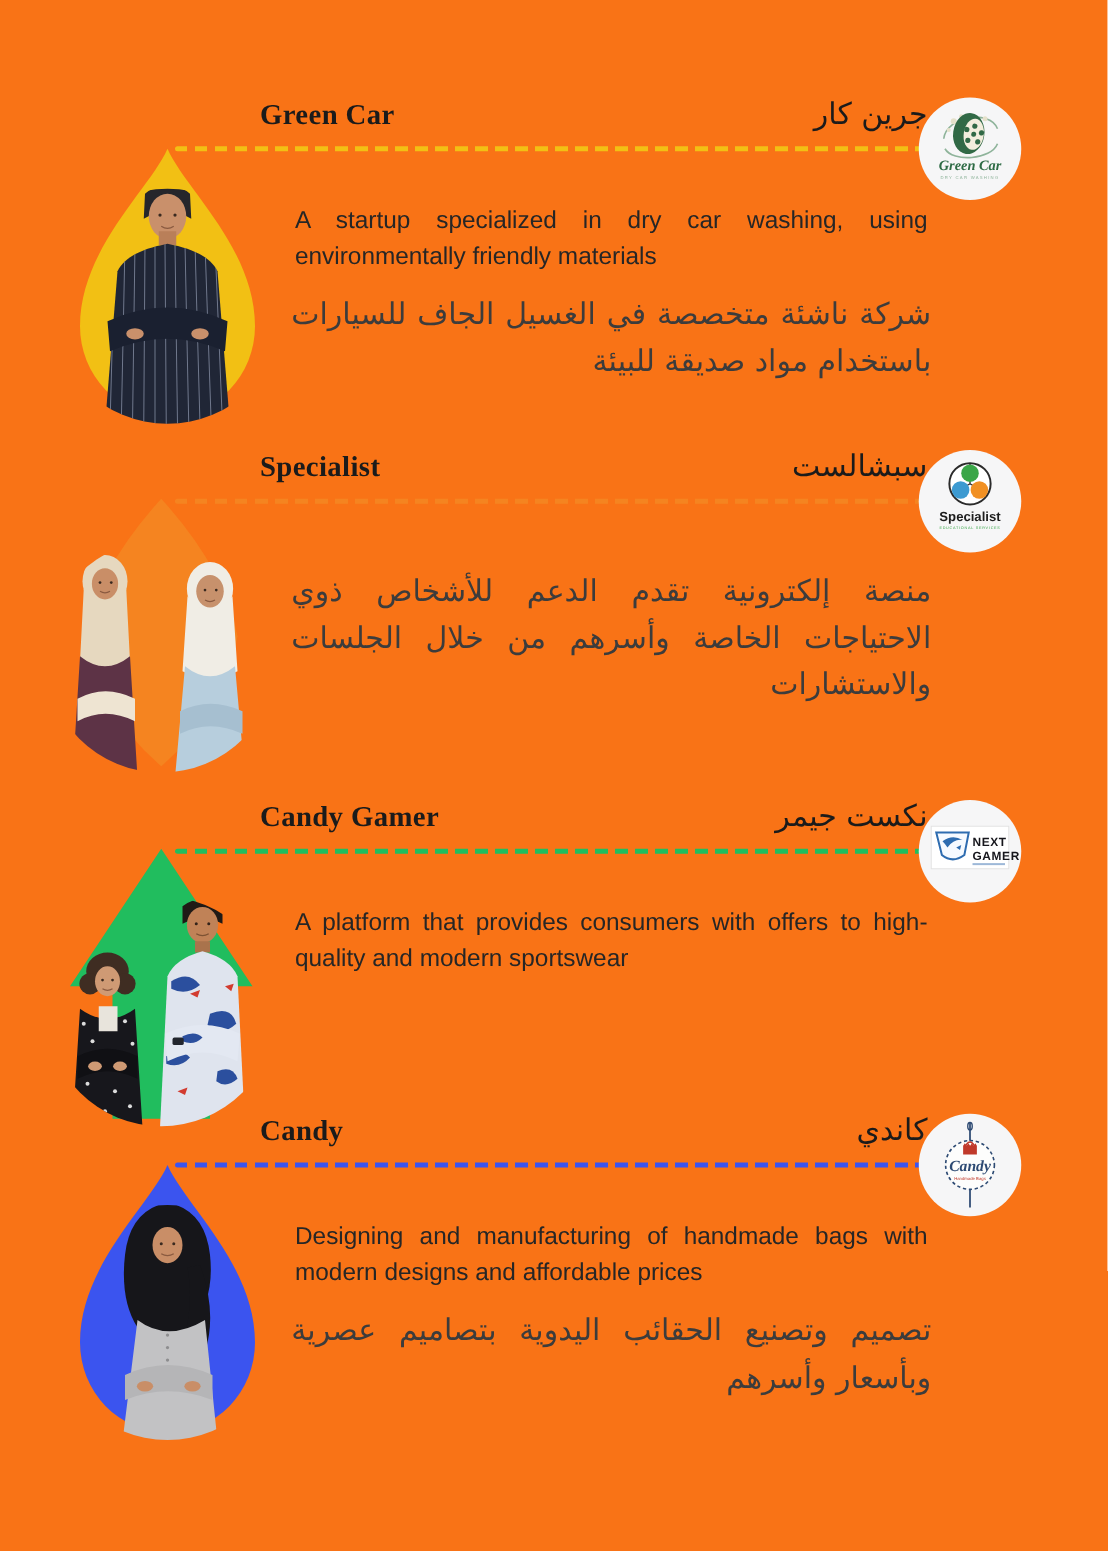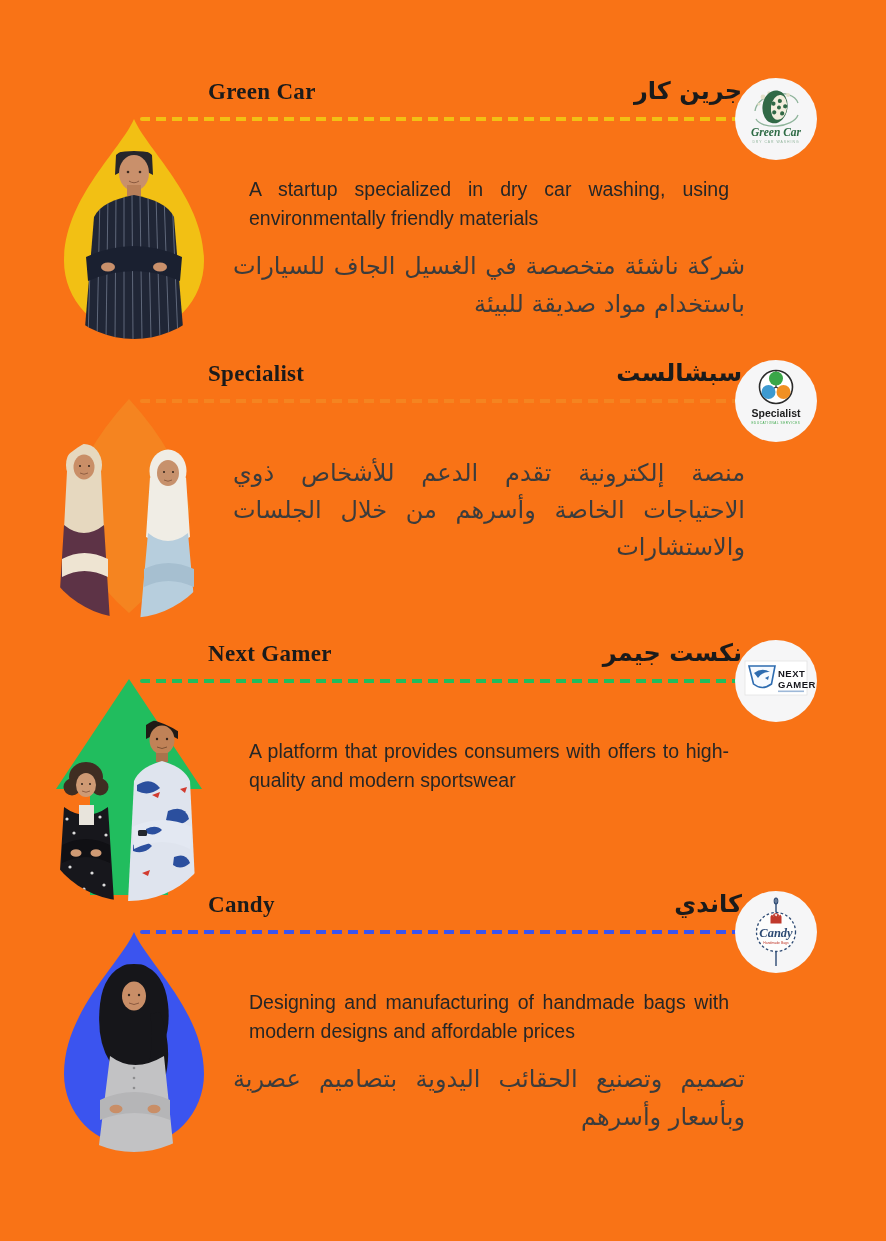--- a/index.html
+++ b/index.html
@@ -3,28 +3,28 @@
 <meta charset="utf-8">
 <style>
   html,body{margin:0;padding:0;background:#ffffff;}
   #page{position:relative;width:886px;height:1241px;background:#f97316;overflow:hidden;
         font-family:"Liberation Sans",sans-serif;}
   .sec{position:absolute;left:0;width:886px;height:282px;}
   .title-en{position:absolute;left:208px;top:4px;margin:0;
             font-family:"Liberation Serif",serif;font-weight:700;font-size:23px;
             color:#1b1b1b;letter-spacing:.3px;}
   .title-ar{position:absolute;right:144px;top:2px;margin:0;direction:rtl;
-            font-family:"DejaVu Sans",sans-serif;font-weight:700;font-size:24px;color:#1b1b1b;}
+            font-family:"DejaVu Sans",sans-serif;font-weight:400;font-size:24px;color:#1b1b1b;}
   .dash{position:absolute;left:140px;top:42px;width:597px;height:4px;border-radius:2px;
         background-image:repeating-linear-gradient(90deg,var(--accent) 0 10px,transparent 10px 16px);}
   .logo-badge{position:absolute;left:735px;top:3px;width:82px;height:82px;border-radius:50%;
         background:#f6f6f7;}
   .photo{position:absolute;left:34px;top:40px;width:190px;height:225px;}
   .text-block{position:absolute;left:233px;top:84px;width:512px;}
-  .desc-en{margin:16px;font-size:19.5px;line-height:1.47;color:#262626;text-align:justify;}
+  .desc-en{margin:3px;font-size:19.5px;line-height:1.47;color:#262626;text-align:justify;}
   .desc-ar{margin:14px 0 0 0;direction:rtl;font-family:"DejaVu Sans",sans-serif;
            font-size:24px;line-height:1.55;color:#3c3c3c;text-align:justify;}
   svg text{font-family:"Liberation Sans",sans-serif;}
   .logo-serif{font-family:"Liberation Serif",serif;font-style:italic;font-weight:700;}
   .logo-sans-bold{font-weight:700;}
 </style>
 </head>
 <body>
 
 <div id="page">
@@ -153,21 +153,21 @@
         </g>
       </svg>
     </div>
 
     <div class="text-block">
       <p class="desc-ar">منصة إلكترونية تقدم الدعم للأشخاص ذوي الاحتياجات الخاصة وأسرهم من خلال الجلسات والاستشارات</p>
     </div>
   </section>
 
   <section class="sec" style="top:637px">
-    <h2 class="title-en">Next Gamer</h2>
+    <h2 class="title-en">Candy Gamer</h2>
     <h2 class="title-ar">نكست جيمر</h2>
     <div class="dash" style="--accent: #21BD5E;"></div>
 
     <div class="logo-badge">
       <svg width="82" height="82" viewBox="0 0 82 82">
         <rect x="10" y="21" width="62" height="34" fill="#ffffff" stroke="#e3e3e3" stroke-width="0.8"></rect>
         <path d="M14,26 L40,26 L36.5,44 Q27,51 18.5,44 Z" fill="#f6faff" stroke="#2e6cb0" stroke-width="1.6"></path>
         <path d="M19,33 Q27,27 35,32 Q28,31 23,38 Q21,35 19,33 Z" fill="#2e6cb0"></path>
         <path d="M30,38 l4,-2 l-1,4 Z" fill="#2e6cb0"></path>
         <text x="43" y="37" class="logo-sans-bold" font-size="9.5" fill="#16161c" letter-spacing="0.5">NEXT</text>

